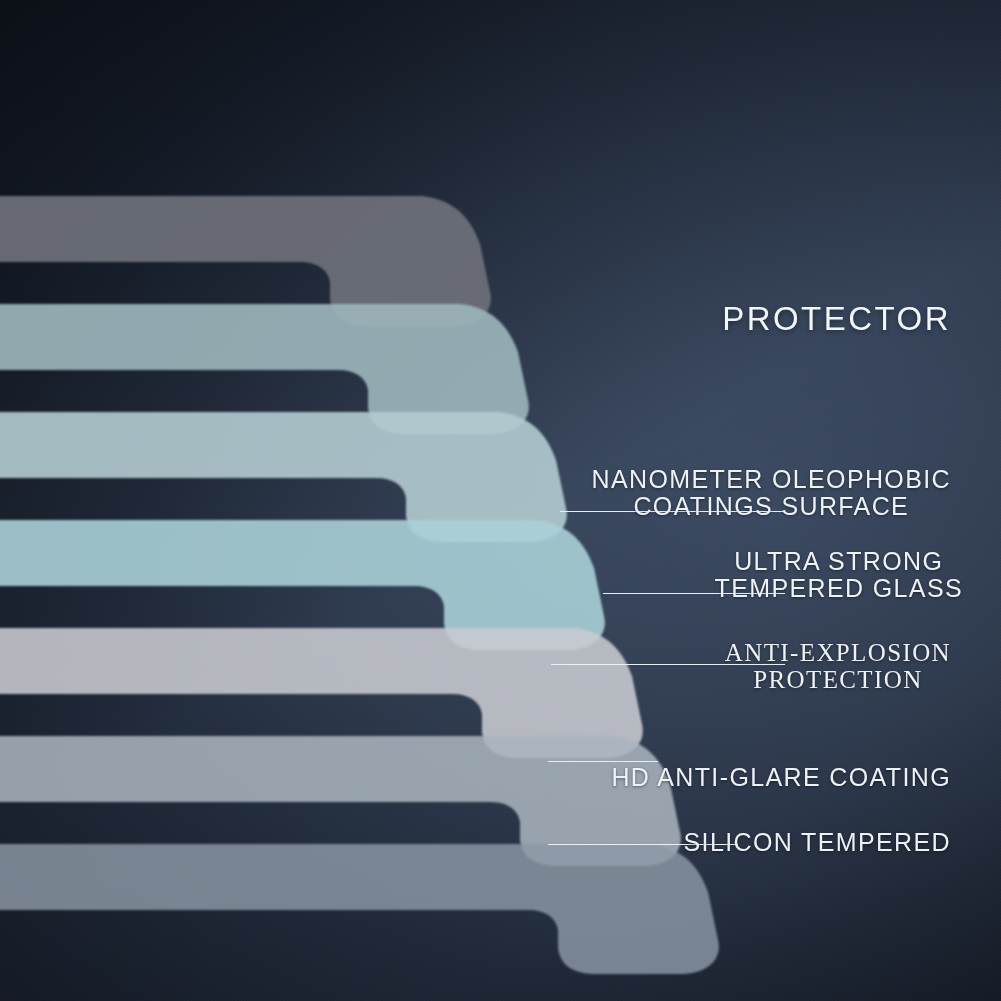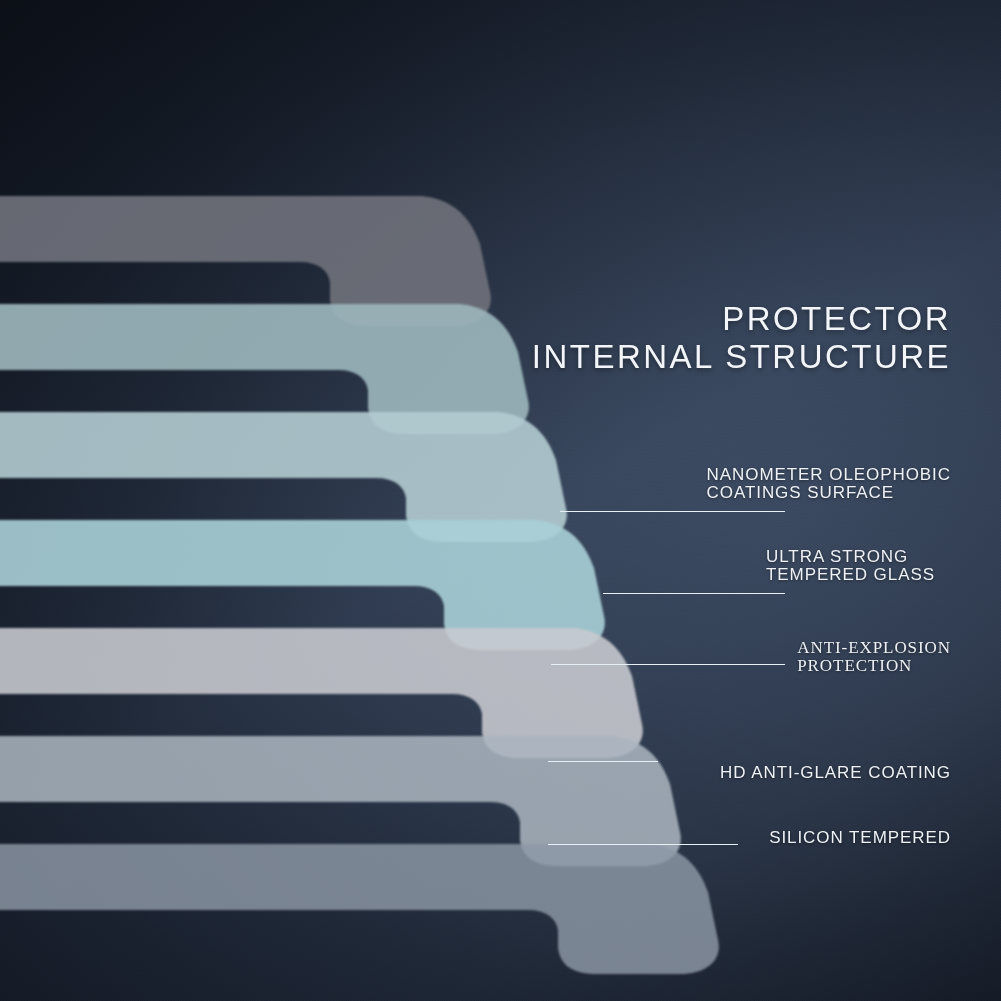--- a/index.html
+++ b/index.html
@@ -72,24 +72,24 @@
     height: 1001px;
   }
 
   
   .callout {
     position: absolute;
     color: #eef2f6;
     font-weight: 400;
     letter-spacing: 0.055em;
     line-height: 1.08;
-    text-align: left;
+    text-align: center;
     white-space: pre-line;
     text-shadow: 0 1px 3px rgba(0,0,0,0.45);
-    font-size: 17px;
+    font-size: 25px;
     margin-left: 8px;
   }
 
   .leader {
     position: absolute;
     height: 1px;
     background: rgba(232,240,247,0.88);
   }
 
   
@@ -128,29 +128,28 @@
         <path d="M -184 412 L 498 412 C 534 416 548 438 556 460 L 566 508 C 570 524 560 540 532 542 L 442 542 C 416 541 408 530 406 516 L 406 498 C 404 486 394 478 376 478 L -184 478 Z" fill="#b3cbd1" fill-opacity="0.9" filter="url(#soft)"></path>
         <path d="M -146 520 L 536 520 C 572 524 586 546 594 568 L 604 616 C 608 632 598 648 570 650 L 480 650 C 454 649 446 638 444 624 L 444 606 C 442 594 432 586 414 586 L -146 586 Z" fill="#a9cfd6" fill-opacity="0.9" filter="url(#soft)"></path>
         <path d="M -108 628 L 574 628 C 610 632 624 654 632 676 L 642 724 C 646 740 636 756 608 758 L 518 758 C 492 757 484 746 482 732 L 482 714 C 480 702 470 694 452 694 L -108 694 Z" fill="#c8cbd0" fill-opacity="0.88" filter="url(#soft)"></path>
         <path d="M -70 736 L 612 736 C 648 740 662 762 670 784 L 680 832 C 684 848 674 864 646 866 L 556 866 C 530 865 522 854 520 840 L 520 822 C 518 810 508 802 490 802 L -70 802 Z" fill="#aab4bf" fill-opacity="0.86" filter="url(#soft)"></path>
         <path d="M -32 844 L 650 844 C 686 848 700 870 708 892 L 718 940 C 722 956 712 972 684 974 L 594 974 C 568 973 560 962 558 948 L 558 930 C 556 918 546 910 528 910 L -32 910 Z" fill="#8e98a6" fill-opacity="0.82" filter="url(#soft)"></path>
       </g>
   </svg>
 
   <div id="title-block">
     <span class="tl">PROTECTOR</span>
-    <span class="tl">INTERNAL STRUCTURE</span>
   </div>
 
   <div id="callout-layer">
       <div class="leader" style="left: 560px; top: 511px; width: 225px; background: rgb(232, 240, 247);"></div>
       <div class="callout" style="right: 50px; top: 466px;">NANOMETER OLEOPHOBIC
 COATINGS SURFACE</div>
       <div class="leader" style="left: 603px; top: 593px; width: 182px; background: rgb(232, 240, 247);"></div>
-      <div class="callout" style="right: 66px; top: 548px;">ULTRA STRONG
+      <div class="callout" style="right: 38px; top: 548px;">ULTRA STRONG
 TEMPERED GLASS</div>
       <div class="leader" style="left: 551px; top: 664px; width: 234px; background: rgb(232, 240, 247);"></div>
       <div class="callout" style="right: 50px; top: 639px; font-family: Liberation Serif, serif;">ANTI-EXPLOSION
 PROTECTION</div>
       <div class="leader" style="left: 548px; top: 761px; width: 110px; background: rgb(232, 240, 247);"></div>
       <div class="callout" style="right: 50px; top: 764px;">HD ANTI-GLARE COATING</div>
       <div class="leader" style="left: 548px; top: 844px; width: 190px; background: rgb(232, 240, 247);"></div>
       <div class="callout" style="right: 50px; top: 829px;">SILICON TEMPERED</div>
     </div>
 

